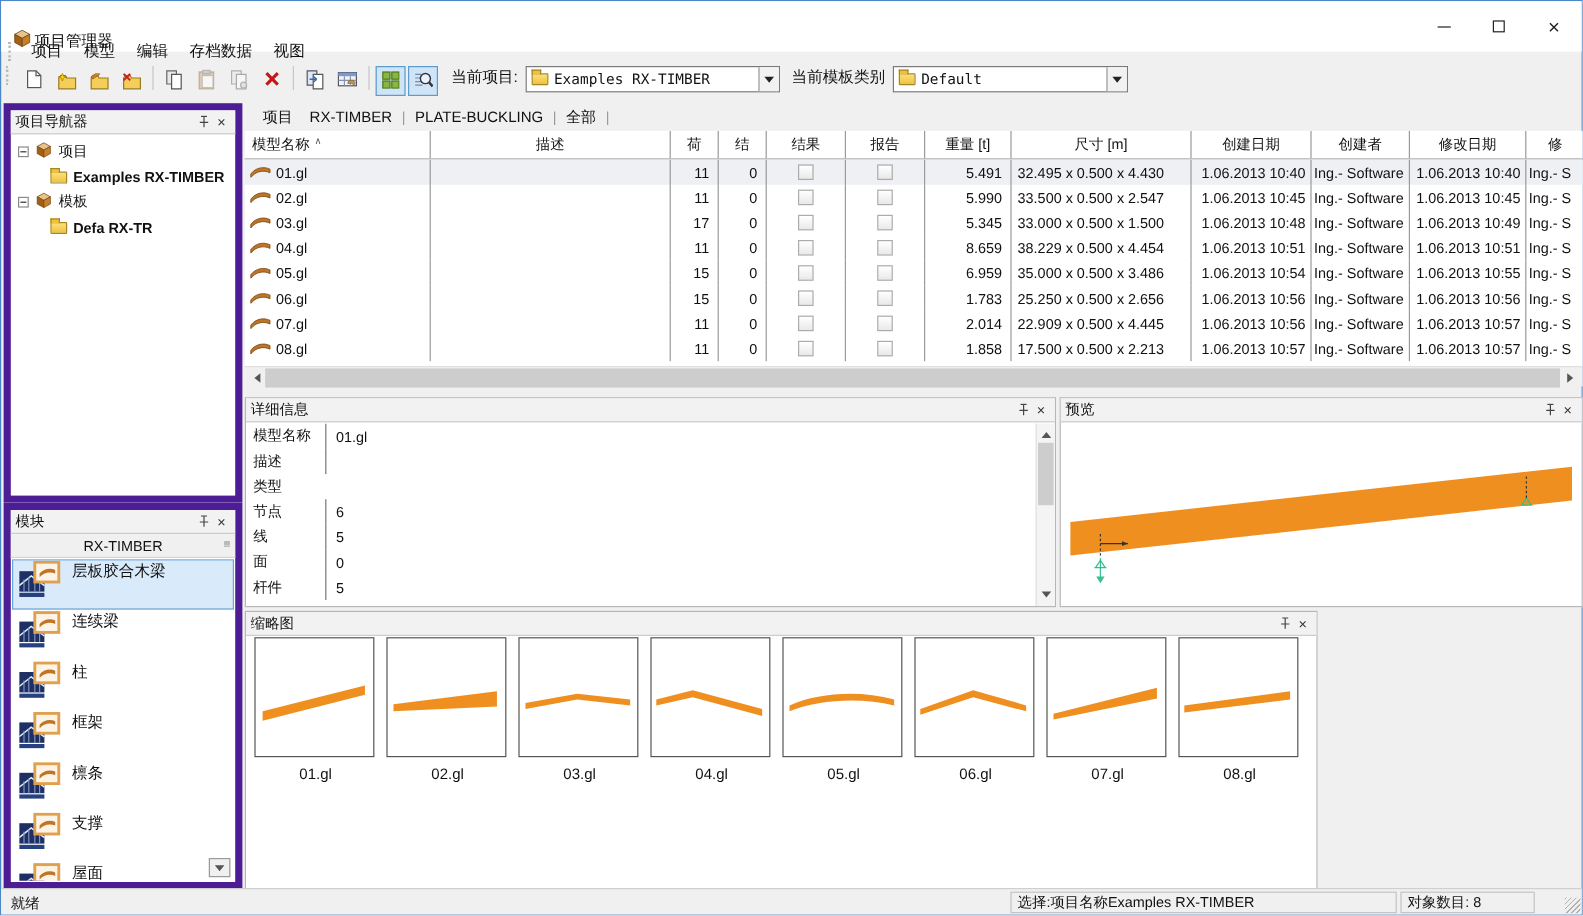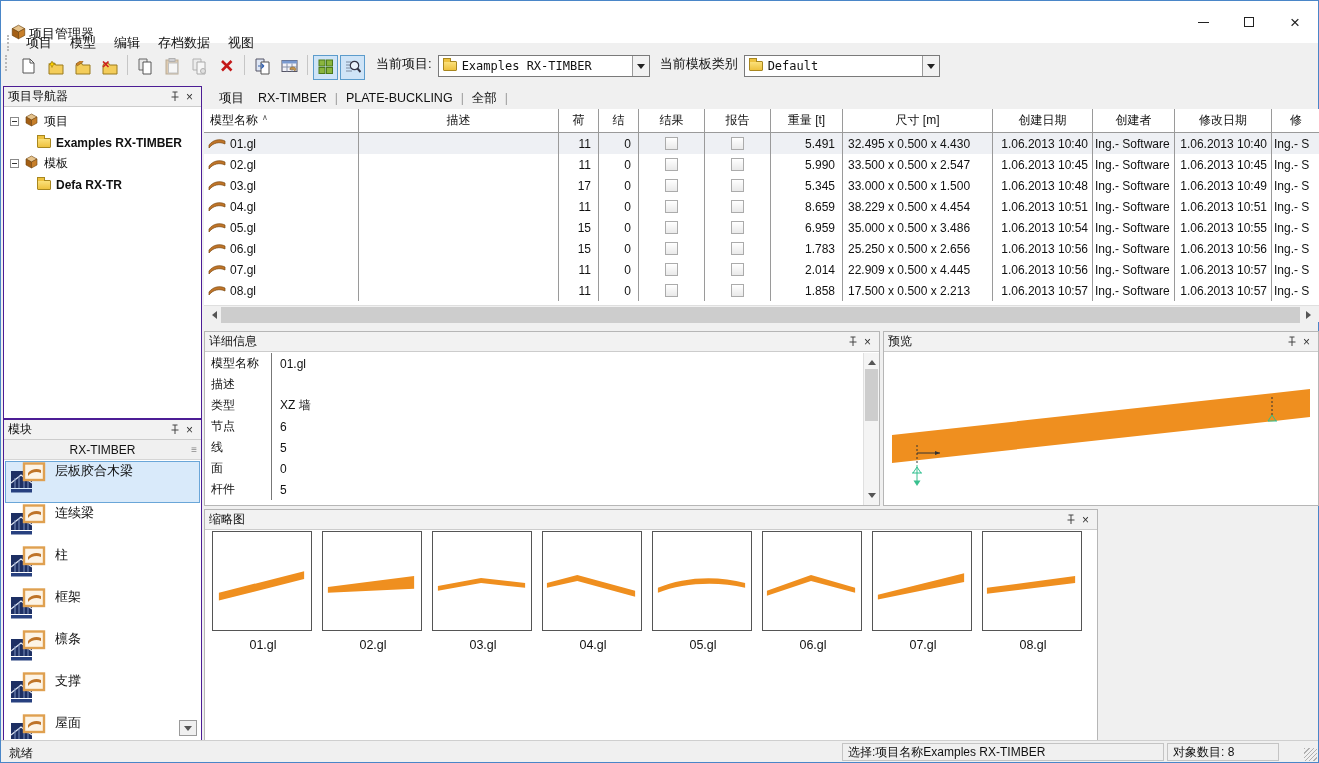--- a/index.html
+++ b/index.html
@@ -30,21 +30,21 @@
 .tlabel{font-size:13px;margin:0 6px 0 10px;white-space:nowrap}
 .combo{height:22px;border:1px solid #7a7a7a;background:#fff;display:flex;align-items:center;padding-left:4px;gap:5px}
 .combo .ctext{font-family:"DejaVu Sans Mono",monospace;font-size:12px;white-space:nowrap}
 .combo .drop{margin-left:auto;width:17px;height:100%;border-left:1px solid #9a9a9a;background:#f2f2f2;display:flex;align-items:center;justify-content:center}
 .combo.proj{width:212px}.combo.tpl{width:196px}
 .dtri{width:0;height:0;border:4px solid transparent;border-top:5px solid #222;margin-top:4px}
 .fold{width:14px;height:10px;position:relative;background:linear-gradient(#fbe07a,#eec23f);border:1px solid #a8871f;border-radius:1px;flex:none}
 .fold:before{content:"";position:absolute;left:-1px;top:-4px;width:6px;height:3px;background:#eec23f;border:1px solid #a8871f;border-bottom:none}
 
 
-.panel{position:absolute;background:#fff;border:1px solid #4c1d95}
+.panel{position:absolute;background:#fff;border:6px solid #4c1d95}
 #nav-panel{left:2px;top:85px;width:199px;height:333px}
 #mod-panel{left:2px;top:418px;width:199px;height:322px}
 .phead{height:20px;background:#f2f2f2;border-bottom:1px solid #cccccc;display:flex;align-items:center;padding:0 4px;font-size:12px}
 .phead .sp{flex:1}
 .pbtn{width:15px;height:15px;display:flex;align-items:center;justify-content:center;color:#333;font-size:12px}
 .trownav{height:21px;display:flex;align-items:center;gap:5px;white-space:nowrap}
 .trownav.child{padding-left:33px;font-weight:bold}
 .expander{width:9px;height:9px;border:1px solid #8a8a8a;background:#fff;position:relative;margin-left:6px;flex:none}
 .expander:before{content:"";position:absolute;left:1px;right:1px;top:3px;height:1px;background:#333}
 .navtree{padding-top:4px}
@@ -656,21 +656,20 @@
         <div class="drow">
           <div class="dlabel">模型名称</div>
           <div class="dval">01.gl</div>
         </div>
         <div class="drow">
           <div class="dlabel">描述</div>
           <div class="dval"></div>
         </div>
         <div class="drow">
           <div class="dlabel">类型</div>
-          <div class="dval">XZ 墙</div>
         </div>
         <div class="drow">
           <div class="dlabel">节点</div>
           <div class="dval">6</div>
         </div>
         <div class="drow">
           <div class="dlabel">线</div>
           <div class="dval">5</div>
         </div>
         <div class="drow">

